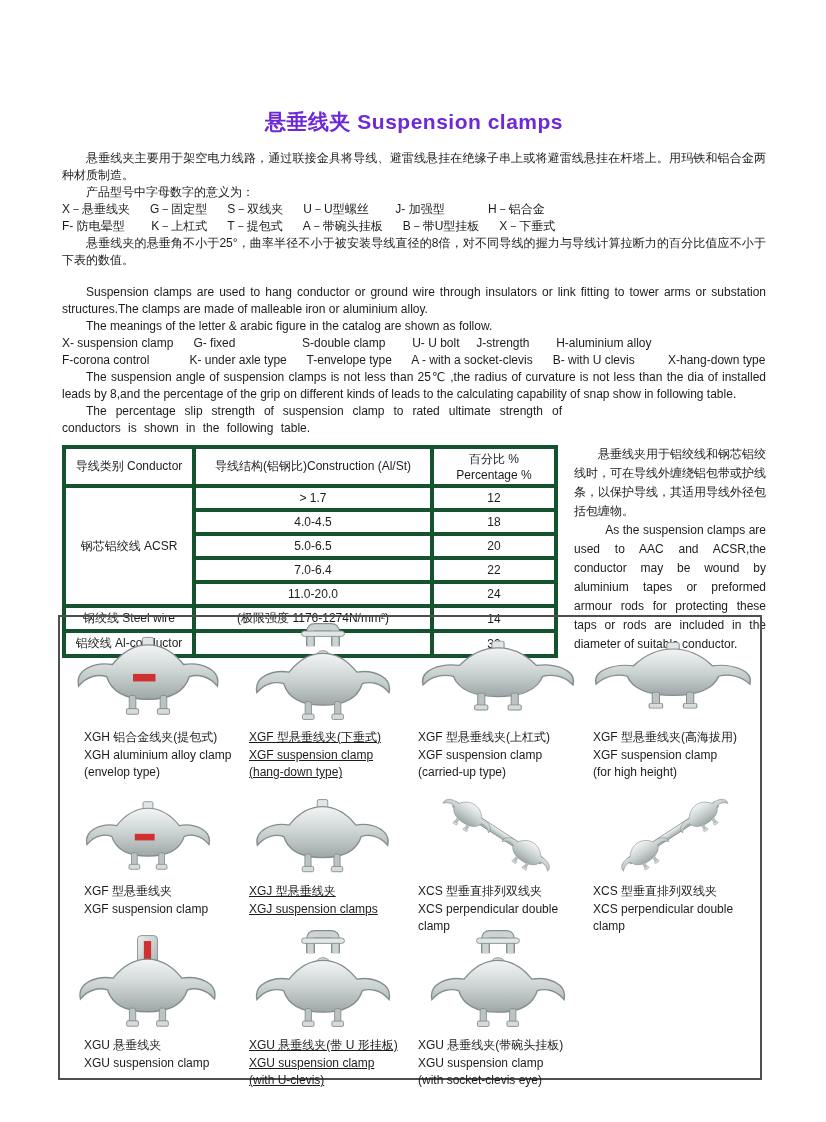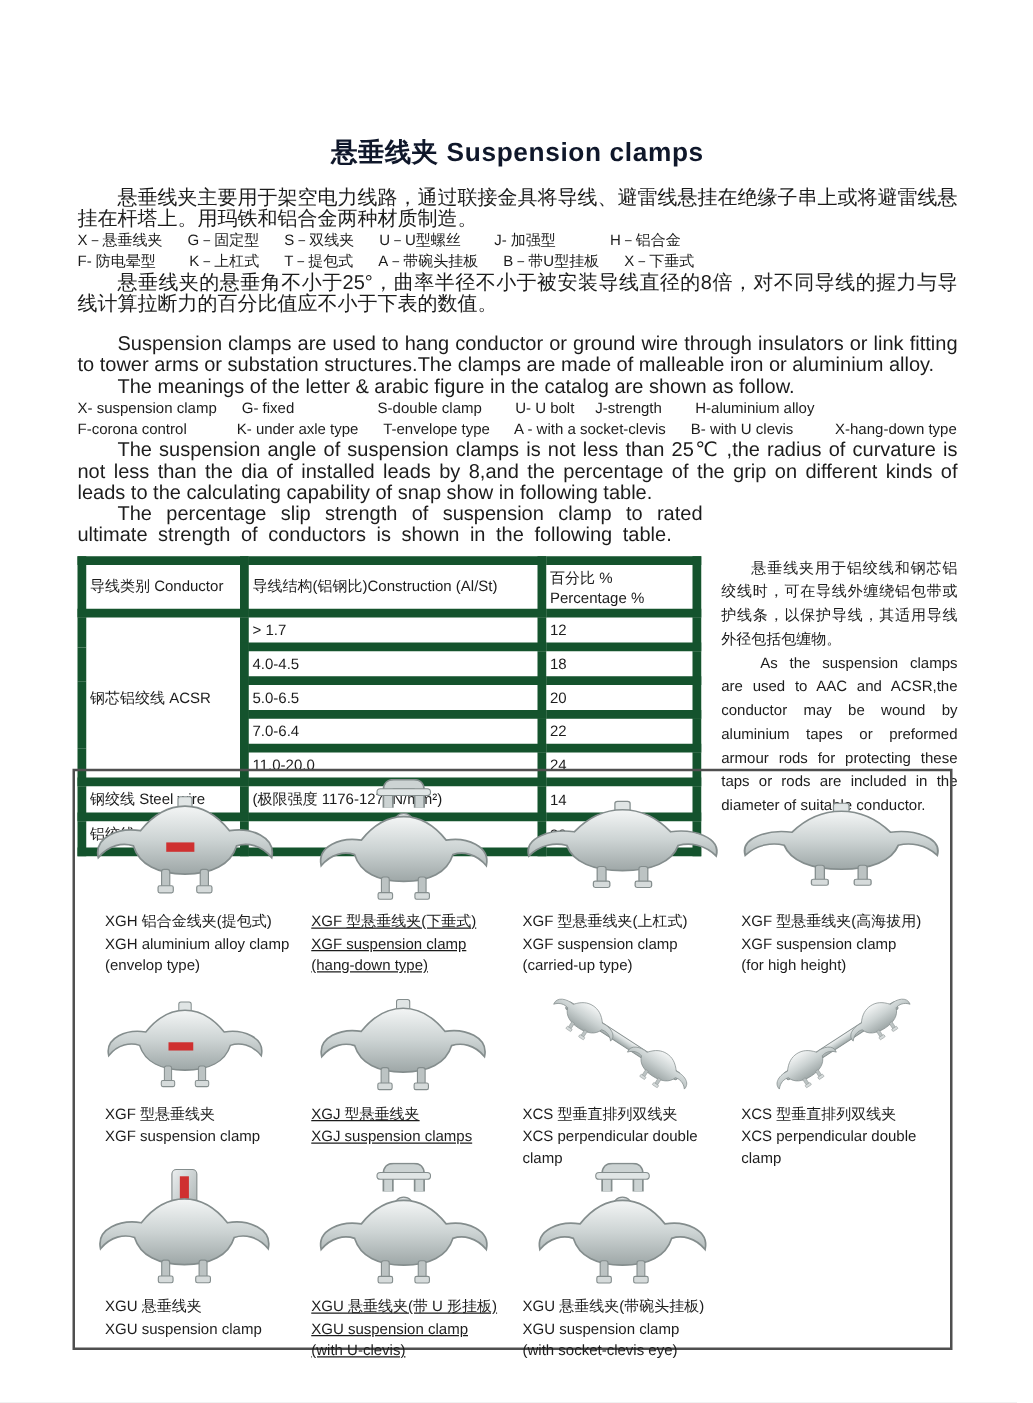--- a/index.html
+++ b/index.html
@@ -1,31 +1,31 @@
 <!DOCTYPE html>
 <html><head>
 <meta charset="utf-8">
 <style>
   html,body{margin:0;padding:0;background:#e8e8e8;}
   .page{position:relative;width:826px;height:1122px;background:#ffffff;margin:0 auto;
         font-family:"Liberation Sans","DejaVu Sans",sans-serif;color:#1c1c1c;overflow:hidden;}
   .content{position:absolute;left:62px;top:108px;width:704px;}
-  .title{text-align:center;font-size:21px;font-weight:bold;color:#0f172a;margin:0 0 14px 0;letter-spacing:.5px;}
-  p{margin:0;font-size:16px;line-height:17px;}
+  .title{text-align:center;font-size:21px;font-weight:bold;color:#6d28d9;margin:0 0 14px 0;letter-spacing:.5px;}
+  p{margin:0;font-size:12px;line-height:17px;}
   .ind{text-indent:2em;}
   .just{text-align:justify;}
   .codes{white-space:pre-wrap;font-size:12px;line-height:17px;}
   .bold{font-weight:bold;}
   .gap-s{margin-top:15px;}
   .gap-m{margin-top:6px;}
   .pct-para{width:500px;word-spacing:4px;text-align:justify;}
   
   .cols{display:flex;margin-top:8px;}
   table.spec{border-collapse:collapse;width:492px;table-layout:fixed;}
-  table.spec th,table.spec td{border:7px solid #14532d;font-size:12px;text-align:left;
+  table.spec th,table.spec td{border:4px solid #14532d;font-size:12px;text-align:center;
         padding:2px 3px;height:16px;font-weight:normal;}
   table.spec{border:2px solid #2b2b2b;}
   table.spec thead th{height:18px;}
   col.c1{width:130px;} col.c2{width:238px;} col.c3{width:124px;}
   .sidenote{width:196px;margin-left:16px;}
   .sidenote p{font-size:12px;line-height:19px;text-align:justify;}
   .sidenote .en{text-indent:2.6em;}
   
   .products{position:absolute;left:58px;top:615px;width:704px;height:465px;
         border:2px solid #4f4f4f;display:grid;grid-template-columns:repeat(4,1fr);
@@ -106,20 +106,21 @@
       <rect x="104" y="80" width="6" height="12" fill="#bcc3c3" stroke="#848d8d"></rect>
     </symbol>
   </defs>
 </svg>
 
 <div class="page">
   <div class="content">
     <h1 class="title"><span>悬垂线夹</span> <span>Suspension clamps</span></h1>
 
     <p class="ind just">悬垂线夹主要用于架空电力线路，通过联接金具将导线、避雷线悬挂在绝缘子串上或将避雷线悬挂在杆塔上。用玛铁和铝合金两种材质制造。</p>
+    <p class="ind">产品型号中字母数字的意义为：</p>
     <p class="codes">X－悬垂线夹      G－固定型      S－双线夹      U－U型螺丝        J- 加强型             H－铝合金</p>
     <p class="codes">F- 防电晕型        K－上杠式      T－提包式      A－带碗头挂板      B－带U型挂板      X－下垂式</p>
     <p class="ind just">悬垂线夹的悬垂角不小于25°，曲率半径不小于被安装导线直径的8倍，对不同导线的握力与导线计算拉断力的百分比值应不小于下表的数值。</p>
     <p class="ind just gap-s">Suspension clamps are used to hang conductor or ground wire through insulators or link fitting to tower arms or substation structures.The clamps are made of malleable iron or aluminium alloy.</p>
     <p class="ind">The meanings of the letter &amp; arabic figure in the catalog are shown as follow.</p>
     <p class="codes">X- suspension clamp      G- fixed                    S-double clamp        U- U bolt     J-strength        H-aluminium alloy</p>
     <p class="codes">F-corona control            K- under axle type      T-envelope type      A - with a socket-clevis      B- with U clevis          X-hang-down type</p>
     <p class="ind just">The suspension angle of suspension clamps is not less than 25℃ ,the radius of curvature is not less than the dia of installed leads by 8,and the percentage of the grip on different kinds of leads to the calculating capability of snap show in following table.</p>
     <p class="ind pct-para">The percentage slip strength of suspension clamp to rated ultimate strength of conductors is shown in the following table.</p>
 

